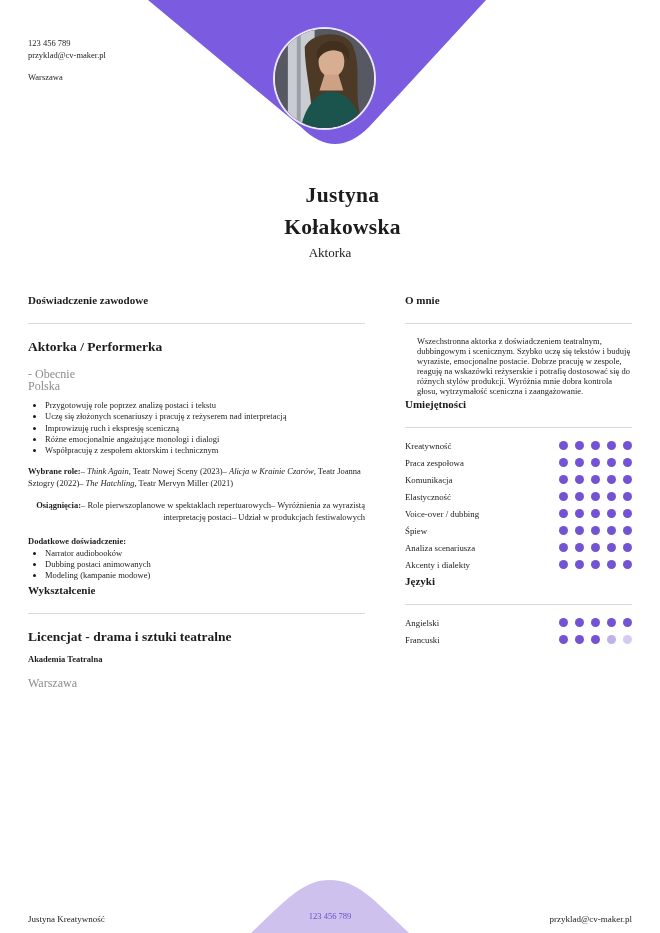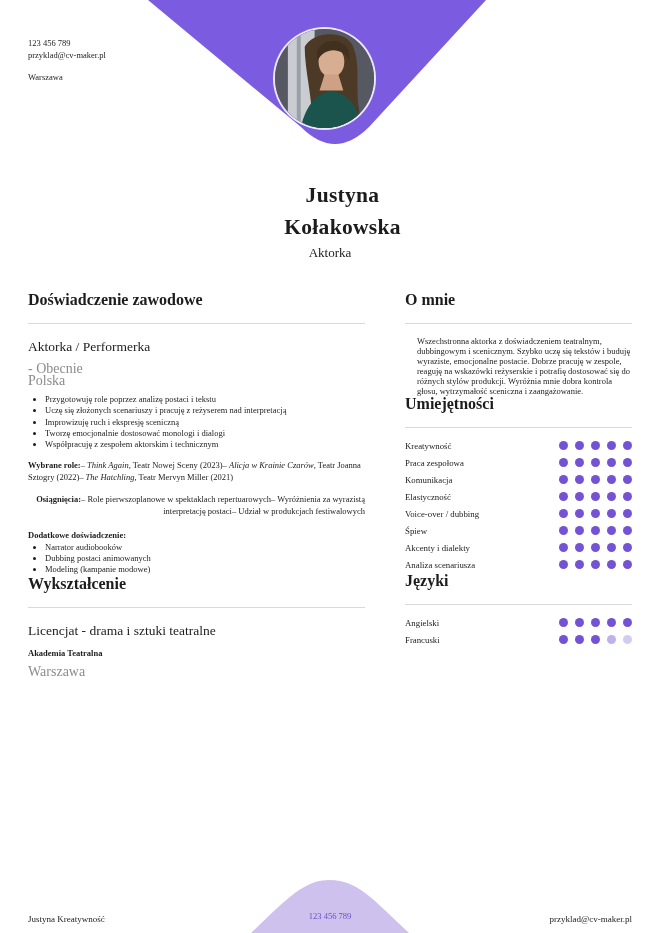--- a/index.html
+++ b/index.html
@@ -25,25 +25,25 @@
   .photo svg{display:block;width:100%;height:100%;}
   .contact-top{position:absolute;left:28px;top:38px;font-size:8.5px;line-height:11.5px;}
   .contact-city{margin-top:11px;}
   
   .name-block{position:absolute;top:179px;left:0;right:0;text-align:center;}
   .name{font-size:21.5px;font-weight:bold;line-height:32px;letter-spacing:.3px;padding-left:25px;}
   .job-title{font-size:13px;margin-top:2px;}
   
   .col-left{position:absolute;left:28px;top:292px;width:337px;}
   .col-right{position:absolute;left:405px;top:292px;width:227px;}
-  h2.section{font-size:16px;font-weight:bold;margin:0;line-height:16px;}
+  h2.section{font-size:11px;font-weight:bold;margin:0;line-height:16px;}
   .rule{border:none;border-top:1px solid var(--divider);margin:15px 0 0 0;}
-  h3.entry{font-size:13.5px;font-weight:normal;margin:14px 0 0 0;line-height:17px;}
+  h3.entry{font-size:13.5px;font-weight:bold;margin:14px 0 0 0;line-height:17px;}
   .sub-bold{font-size:8.5px;font-weight:bold;margin-top:9px;}
-  .muted{font-size:14px;color:var(--muted);line-height:11.5px;margin-top:8px;}
+  .muted{font-size:12px;color:var(--muted);line-height:11.5px;margin-top:14px;}
   ul.blist{margin:8px 0 0 0;padding-left:17px;font-size:8.5px;line-height:11.3px;}
   ul.blist li{margin:0;}
   p.body{font-size:8.5px;line-height:11.8px;margin:10px 0 0 0;}
   .bold{font-weight:bold;}
   .ital{font-style:italic;}
   .mt8{margin-top:8px;text-align:right;}
   .mt12{margin-top:12px;}
   .edu-gap{margin-top:47px;}
   .sk-gap{margin-top:28px;}
   .lang-gap{margin-top:30px;}
@@ -103,21 +103,21 @@
     <h3 class="entry">Aktorka / Performerka</h3>
     <div class="muted">
       <div>- Obecnie</div>
       <div>Polska</div>
     </div>
 
     <ul class="blist">
       <li>Przygotowuję role poprzez analizę postaci i tekstu</li>
       <li>Uczę się złożonych scenariuszy i pracuję z reżyserem nad interpretacją</li>
       <li>Improwizuję ruch i ekspresję sceniczną</li>
-      <li>Tworzę emocjonalnie dostosować monologi i dialogi</li>
+      <li>Różne emocjonalnie angażujące monologi i dialogi</li>
       <li>Współpracuję z zespołem aktorskim i technicznym</li>
     </ul>
 
     <p class="body"><span class="bold">Wybrane role:</span><span>– </span><span class="ital">Think Again</span><span>, Teatr Nowej Sceny (2023)– </span><span class="ital">Alicja w Krainie Czarów</span><span>, Teatr Joanna Sztogry (2022)– </span><span class="ital">The Hatchling</span><span>, Teatr Mervyn Miller (2021)</span></p>
 
     <p class="body mt8"><span class="bold">Osiągnięcia:</span><span>– Role pierwszoplanowe w spektaklach repertuarowych– Wyróżnienia za wyrazistą interpretację postaci– Udział w produkcjach festiwalowych</span></p>
 
     <div class="sub-bold mt12">Dodatkowe doświadczenie:</div>
     <ul class="blist" style="margin-top:2px;">
       <li>Narrator audiobooków</li>
@@ -194,31 +194,31 @@
           <span class="rate-label">Śpiew</span>
           <span class="dots">
             <span class="dot" style="opacity: 1;"></span>
             <span class="dot" style="opacity: 1;"></span>
             <span class="dot" style="opacity: 1;"></span>
             <span class="dot" style="opacity: 1;"></span>
             <span class="dot" style="opacity: 1;"></span>
           </span>
         </div>
         <div class="rate-row">
+          <span class="rate-label">Analiza scenariusza</span>
+          <span class="dots">
+            <span class="dot" style="opacity: 1;"></span>
+            <span class="dot" style="opacity: 1;"></span>
+            <span class="dot" style="opacity: 1;"></span>
+            <span class="dot" style="opacity: 1;"></span>
+            <span class="dot" style="opacity: 1;"></span>
+          </span>
+        </div>
+        <div class="rate-row">
           <span class="rate-label">Akcenty i dialekty</span>
-          <span class="dots">
-            <span class="dot" style="opacity: 1;"></span>
-            <span class="dot" style="opacity: 1;"></span>
-            <span class="dot" style="opacity: 1;"></span>
-            <span class="dot" style="opacity: 1;"></span>
-            <span class="dot" style="opacity: 1;"></span>
-          </span>
-        </div>
-        <div class="rate-row">
-          <span class="rate-label">Analiza scenariusza</span>
           <span class="dots">
             <span class="dot" style="opacity: 1;"></span>
             <span class="dot" style="opacity: 1;"></span>
             <span class="dot" style="opacity: 1;"></span>
             <span class="dot" style="opacity: 1;"></span>
             <span class="dot" style="opacity: 1;"></span>
           </span>
         </div>
       </div>
 

